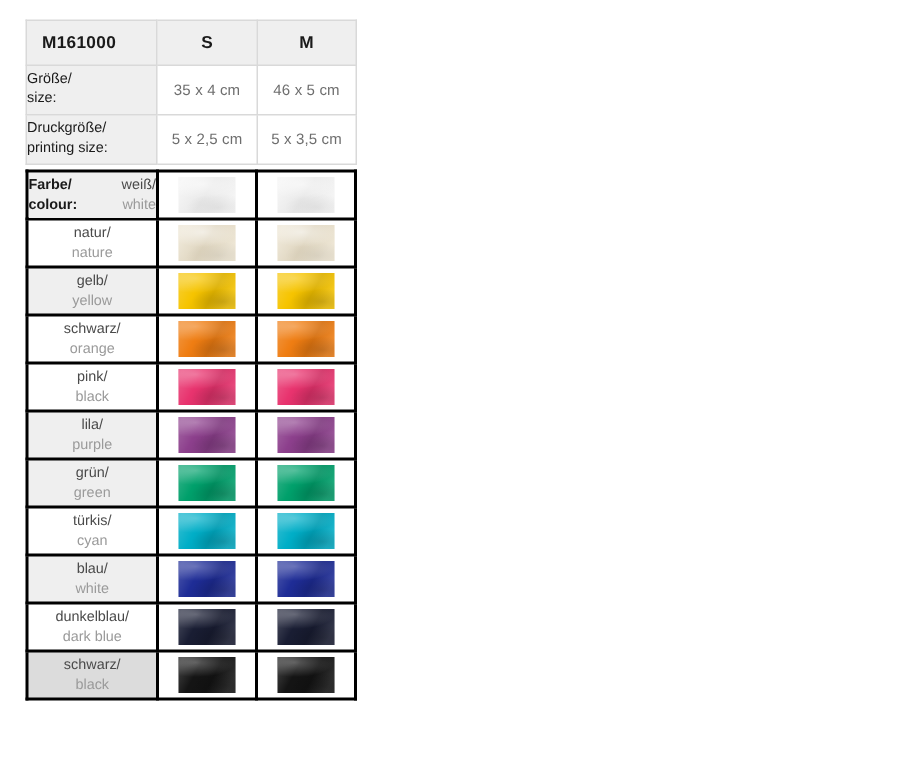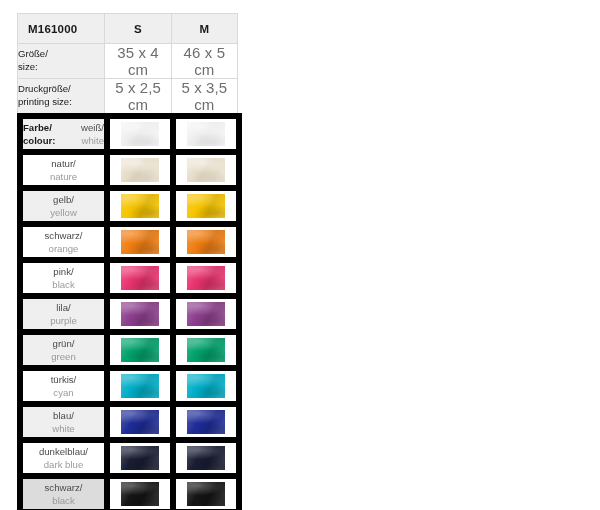--- a/index.html
+++ b/index.html
@@ -57,37 +57,37 @@
     padding: 4px 6px 4px 10px;
     font-size: 9.6px;
     font-weight: normal;
     color: #1a1a1a;
     line-height: 1.32;
     text-align: left;
   }
   .spec-row-value {
     background: #ffffff;
     height: 32px;
-    font-size: 15px;
+    font-size: 10px;
     color: #6e6e6e;
     text-align: center;
     letter-spacing: .1px;
   }
 
   
   .colour-table {
     position: absolute;
     left: 17px;
     top: 113px;
     width: 221px;
     border-collapse: collapse;
     table-layout: fixed;
   }
   .colour-table td {
-    border: 6px solid #000000;
+    border: 2px solid #000000;
     padding: 0;
     vertical-align: middle;
     height: 30px;
     margin-left: 20px;
   }
 
   .c-label {
     padding: 3px 9px 3px 8px;
     font-size: 9.6px;
     line-height: 1.38;

